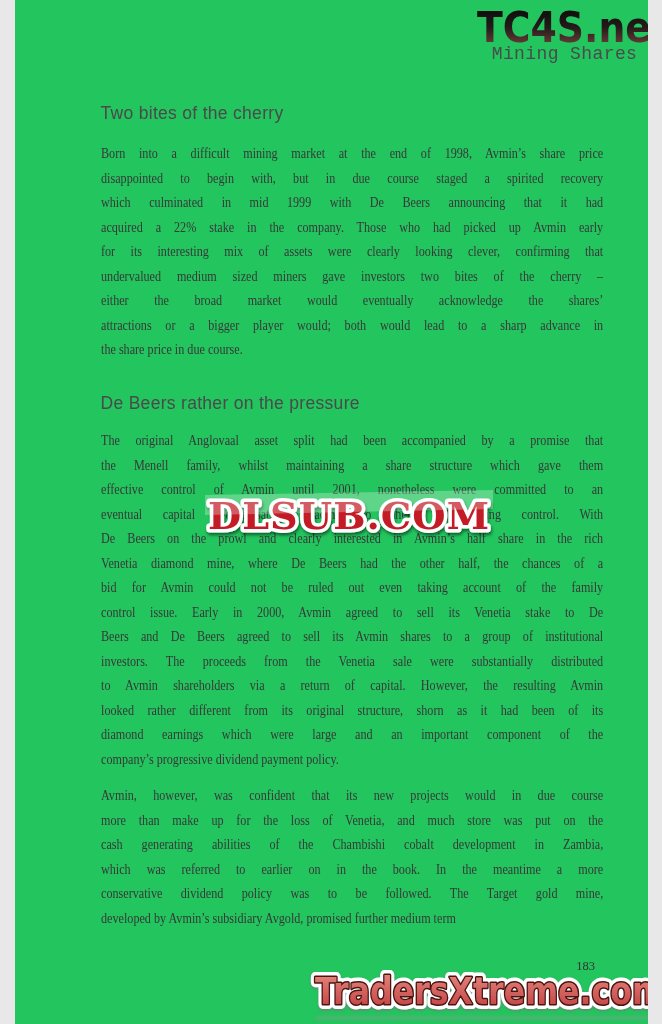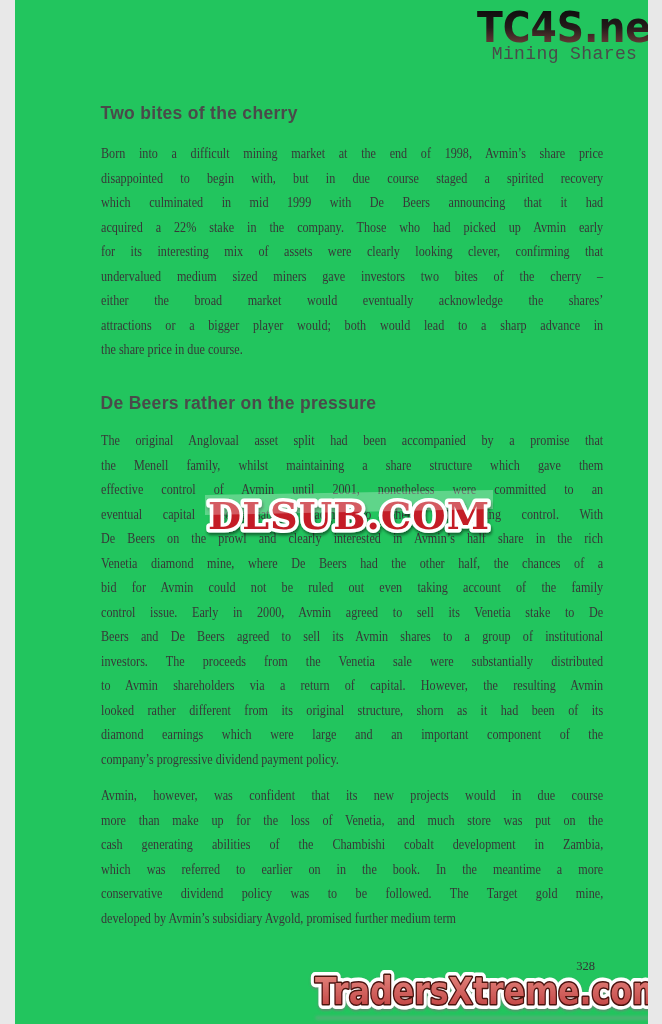--- a/index.html
+++ b/index.html
@@ -4,21 +4,21 @@
 <style>
   html,body { margin:0; padding:0; background:#e8e8e8; }
   .page {
     position:relative; width:633px; height:1024px; background:#22c55e;
     margin:0 auto; overflow:hidden;
     font-family:"Liberation Serif", serif;
   }
   
   .h {
     position:absolute; left:86px; width:520px;
-    font-family:"Liberation Sans", sans-serif; font-weight:700;
+    font-family:"Liberation Sans", sans-serif; font-weight:400;
     color:#4a4a4a; font-size:17.5px; letter-spacing:0.3px; line-height:20px;
   }
   #h1 { top:103px; }
   #h2 { top:393px; }
   
   .para {
     position:absolute; left:86px; width:620px;
     transform:scaleX(0.81); transform-origin:0 0;
     color:#383838;
   }
@@ -109,21 +109,21 @@
   <svg class="watermark" viewBox="0 0 300 56">
     <defs>
       <filter id="wshadow" x="-20%" y="-20%" width="140%" height="160%">
         <feDropShadow dx="1" dy="2.5" stdDeviation="1.8" flood-color="rgba(0,0,0,0.5)"></feDropShadow>
       </filter>
     </defs>
     <text x="150" y="41" text-anchor="middle" textLength="282" lengthAdjust="spacingAndGlyphs" font-family="DejaVu Serif, serif" font-weight="bold" font-size="38" letter-spacing="1" paint-order="stroke" stroke="#ffffff" stroke-width="7" stroke-linejoin="round" filter="url(#wshadow)" fill="#c41f26">DLSUB.COM</text>
     <path d="M6,7 L294,2 L294,21 L6,27 Z" fill="#ffffff" opacity="0.28"></path>
   </svg>
 
-  <div class="pagenum">328</div>
+  <div class="pagenum">183</div>
 
   <svg class="footlogo" viewBox="0 0 368 48">
     <defs>
       <linearGradient id="fgrad" x1="0" y1="0" x2="0" y2="1">
         <stop offset="0.1" stop-color="#e2837c"></stop>
         <stop offset="0.9" stop-color="#c24242"></stop>
       </linearGradient>
       <filter id="fshadow" x="-20%" y="-20%" width="140%" height="160%">
         <feDropShadow dx="0" dy="1.5" stdDeviation="1.2" flood-color="rgba(120,120,120,0.8)"></feDropShadow>
       </filter>

